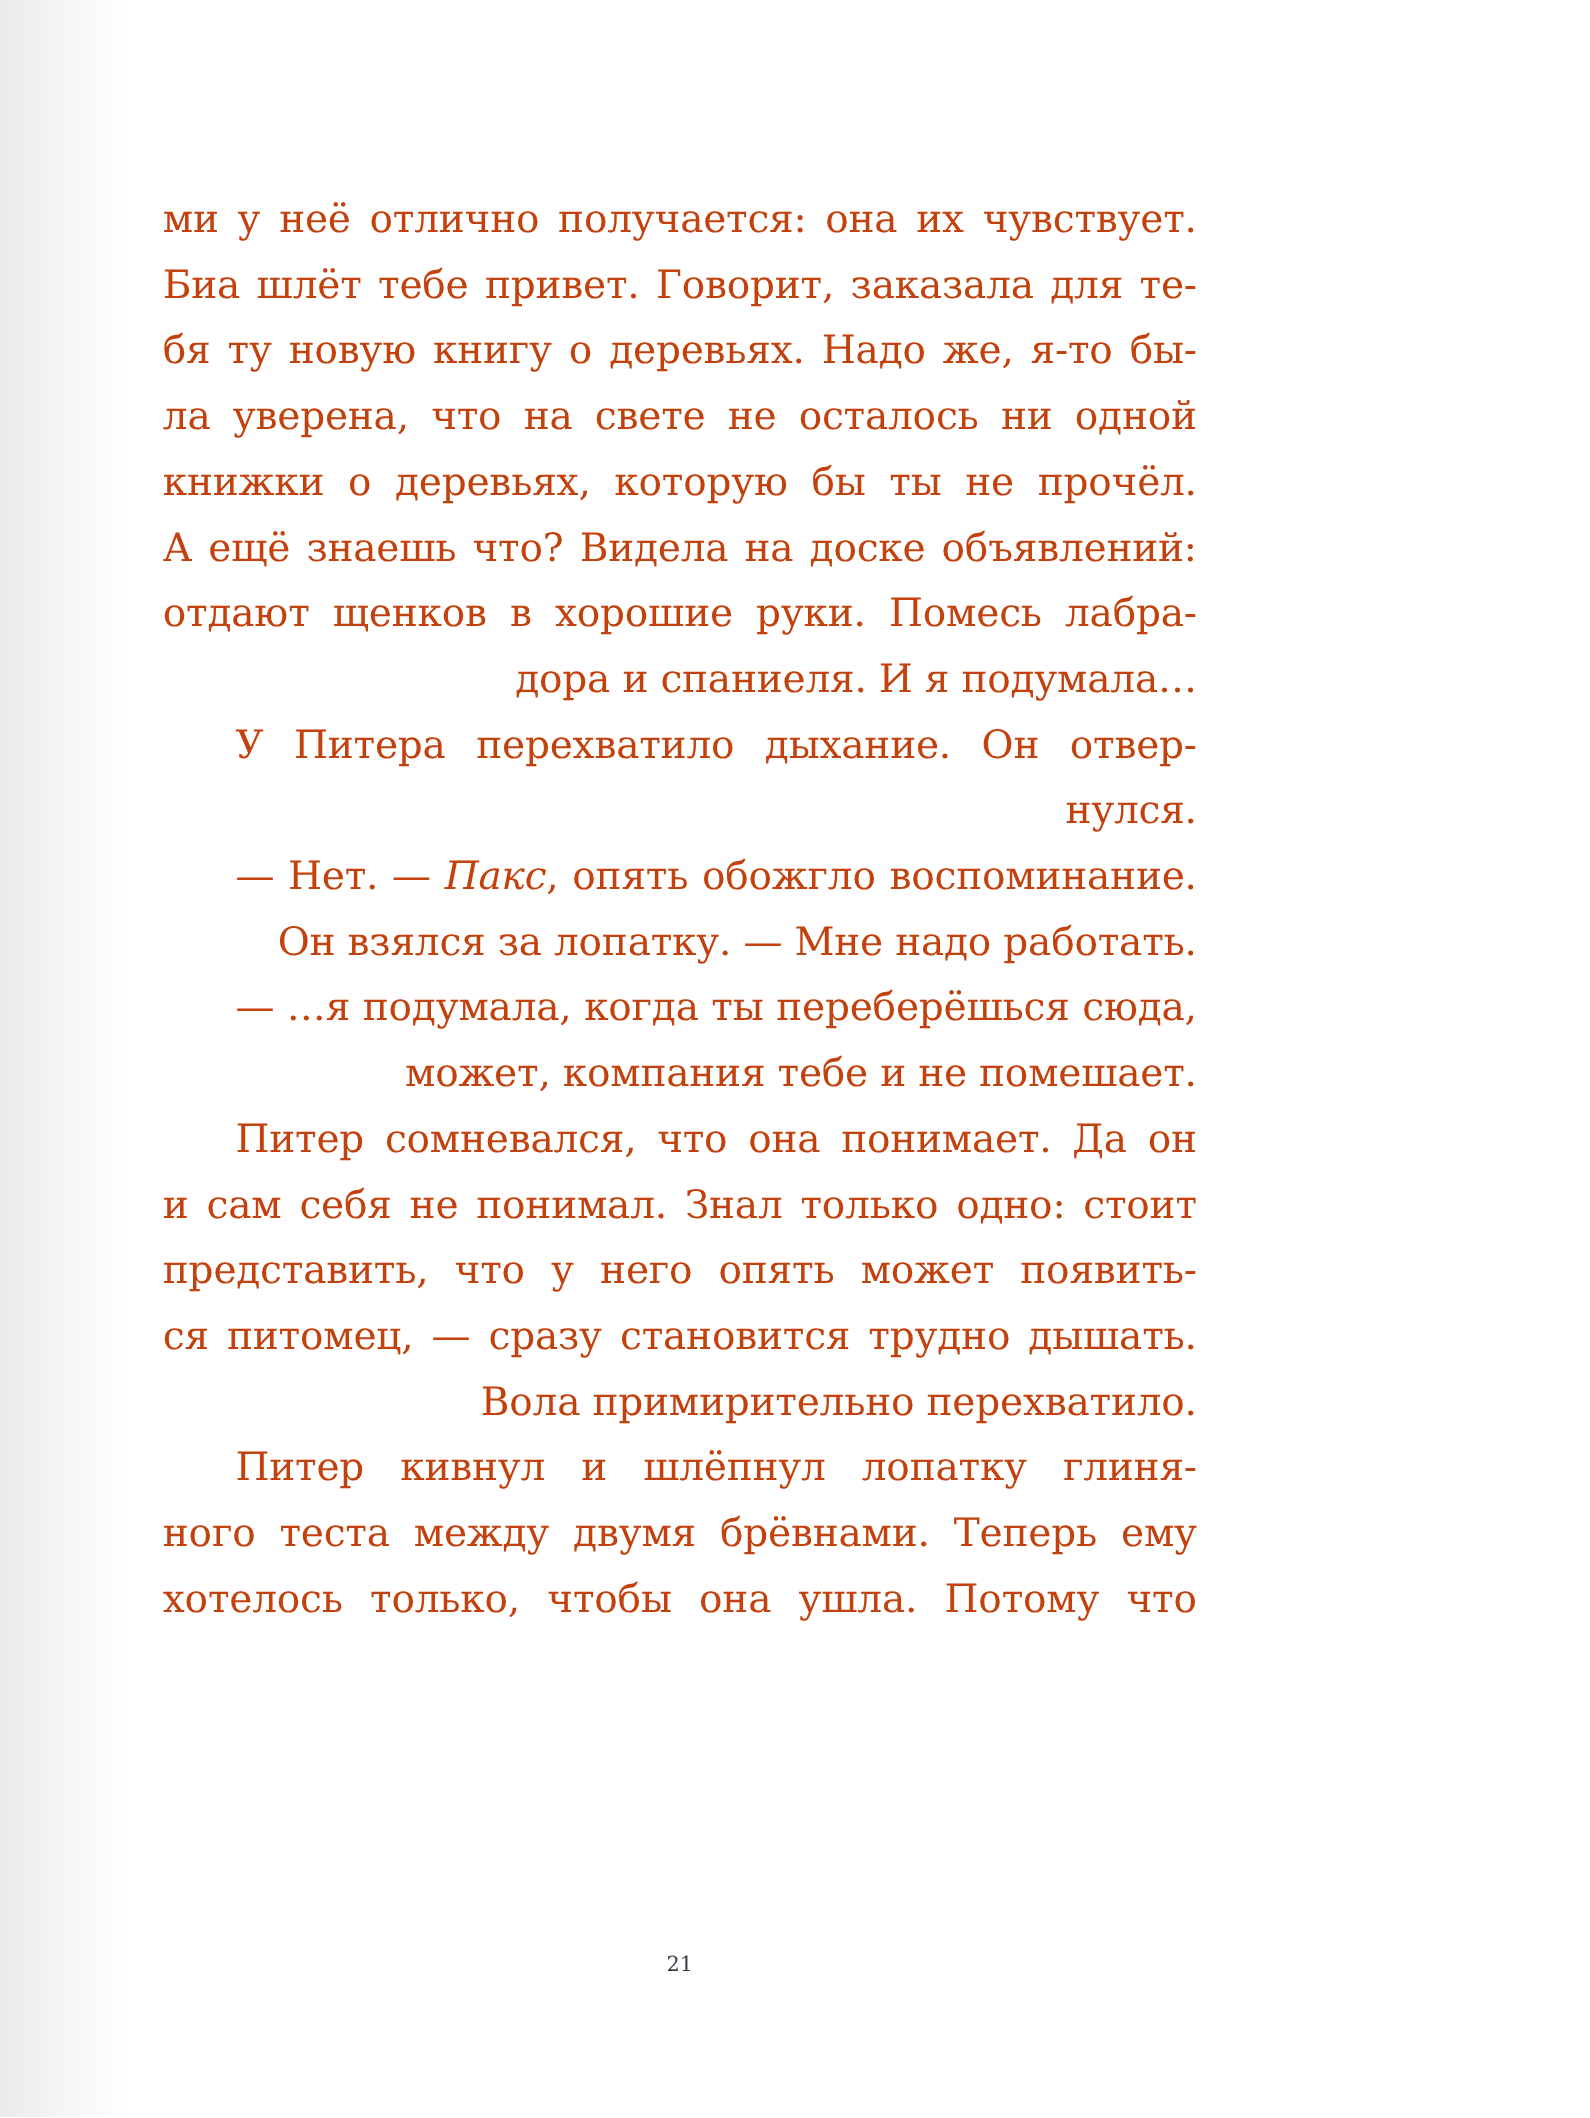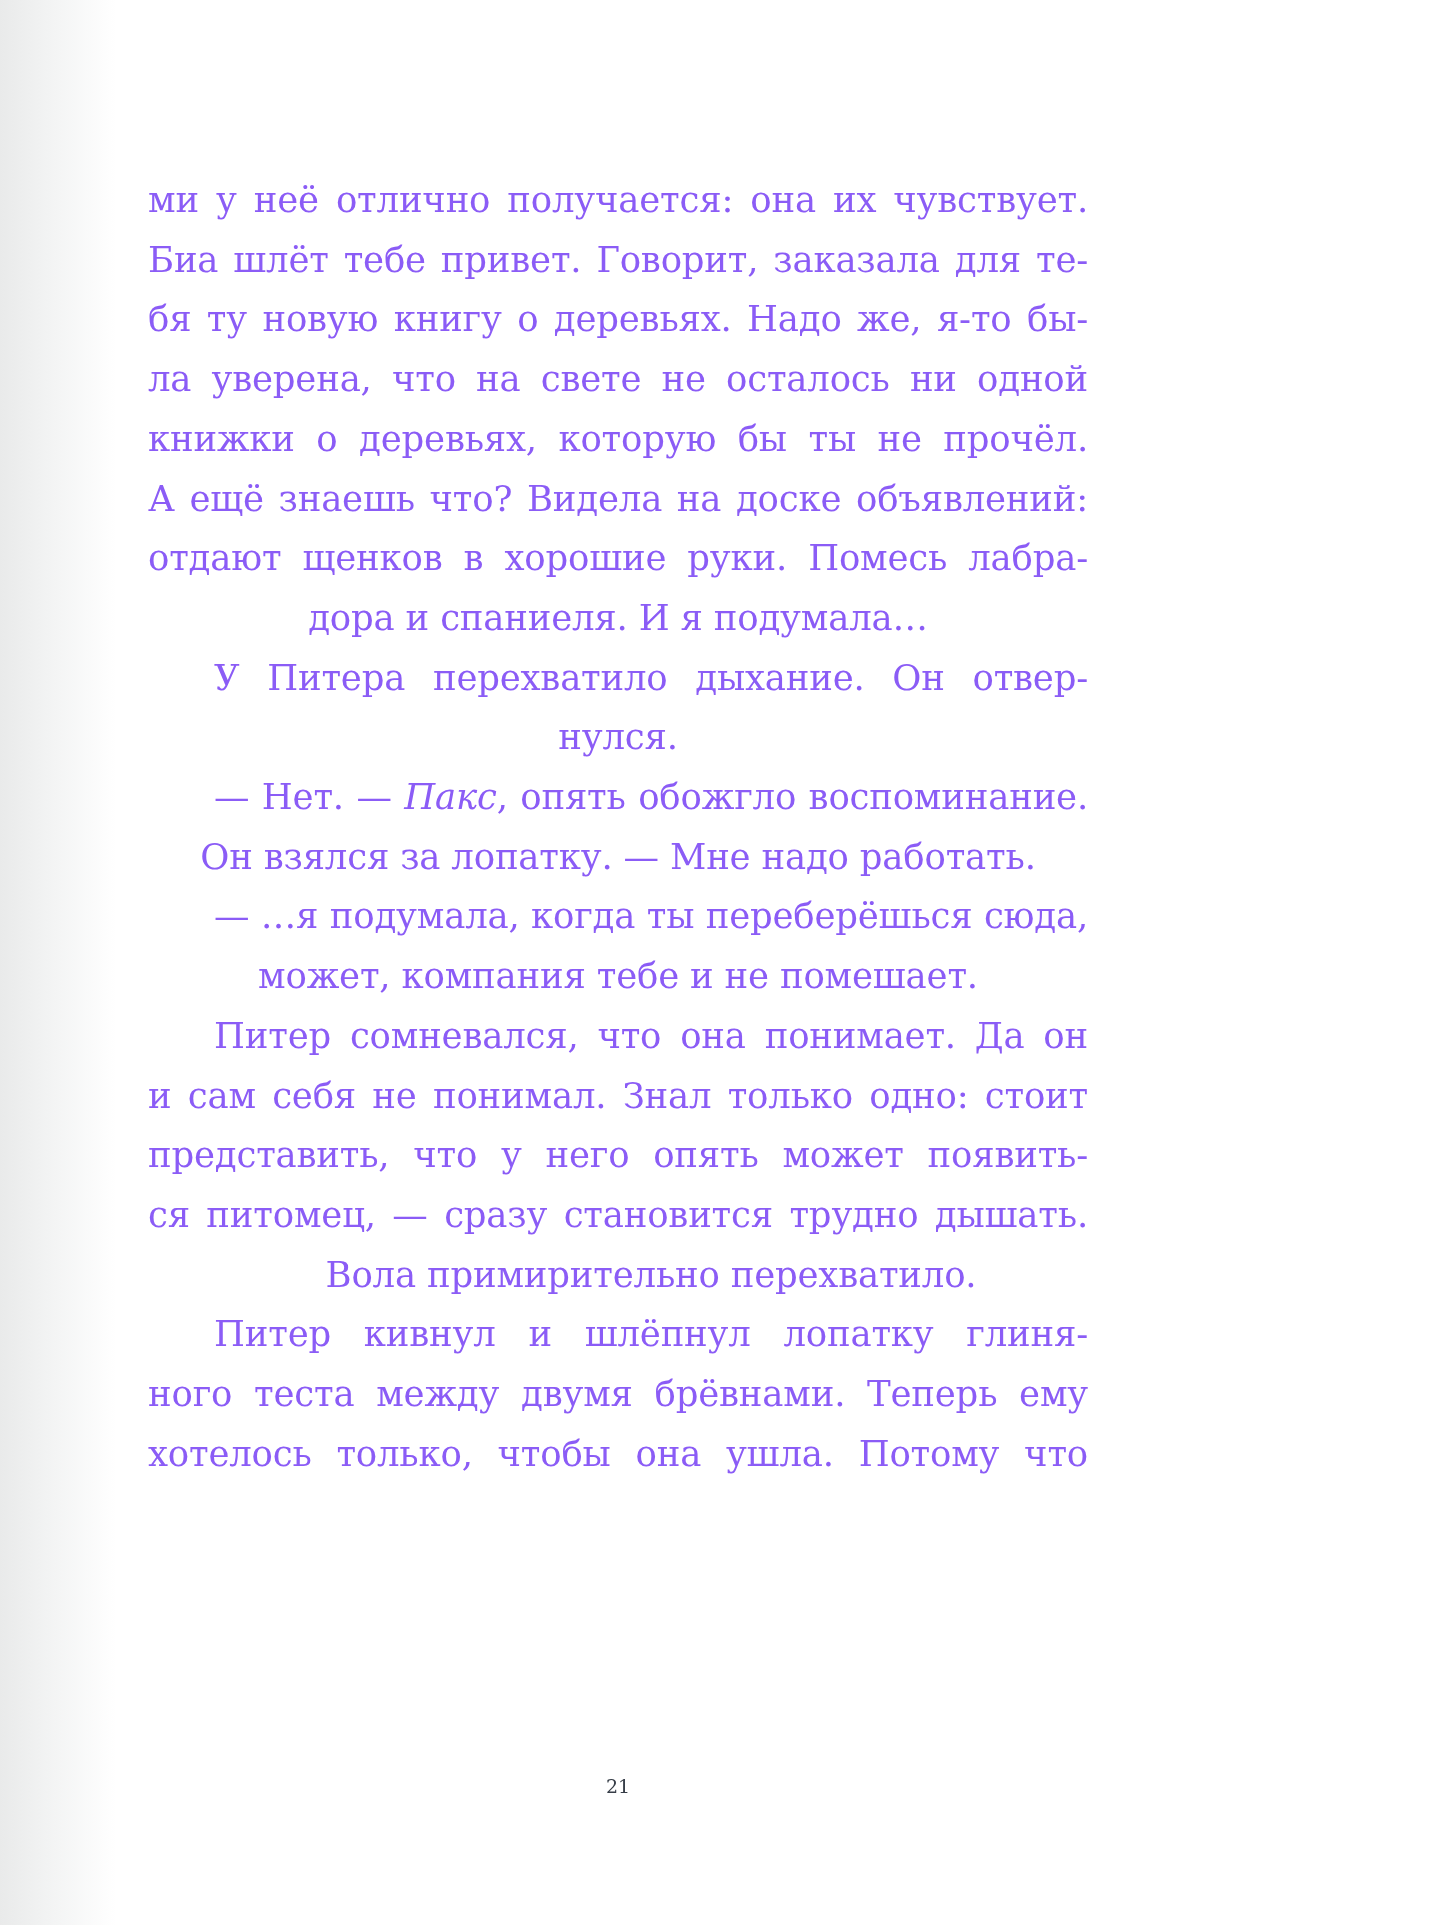--- a/index.html
+++ b/index.html
@@ -23,25 +23,25 @@
     height: 100%;
     background: linear-gradient(90deg, #e9eaea 0%, #f3f4f4 45%, #ffffff 100%);
   }
   .text-block {
     position: absolute;
     left: 148px;
     top: 170px;
     width: 940px;
     font-size: 35.5px;
     line-height: 59.7px;
-    color: #8b5cf6;
+    color: #c2410c;
     letter-spacing: -0.2px;
   }
   .line {
-    text-align: center;
+    text-align: right;
   }
   .line.just {
     text-align: justify;
     text-align-last: justify;
   }
   .line.indent {
     padding-left: 66px;
   }
   .line.indent.just {
     text-align-last: justify;

